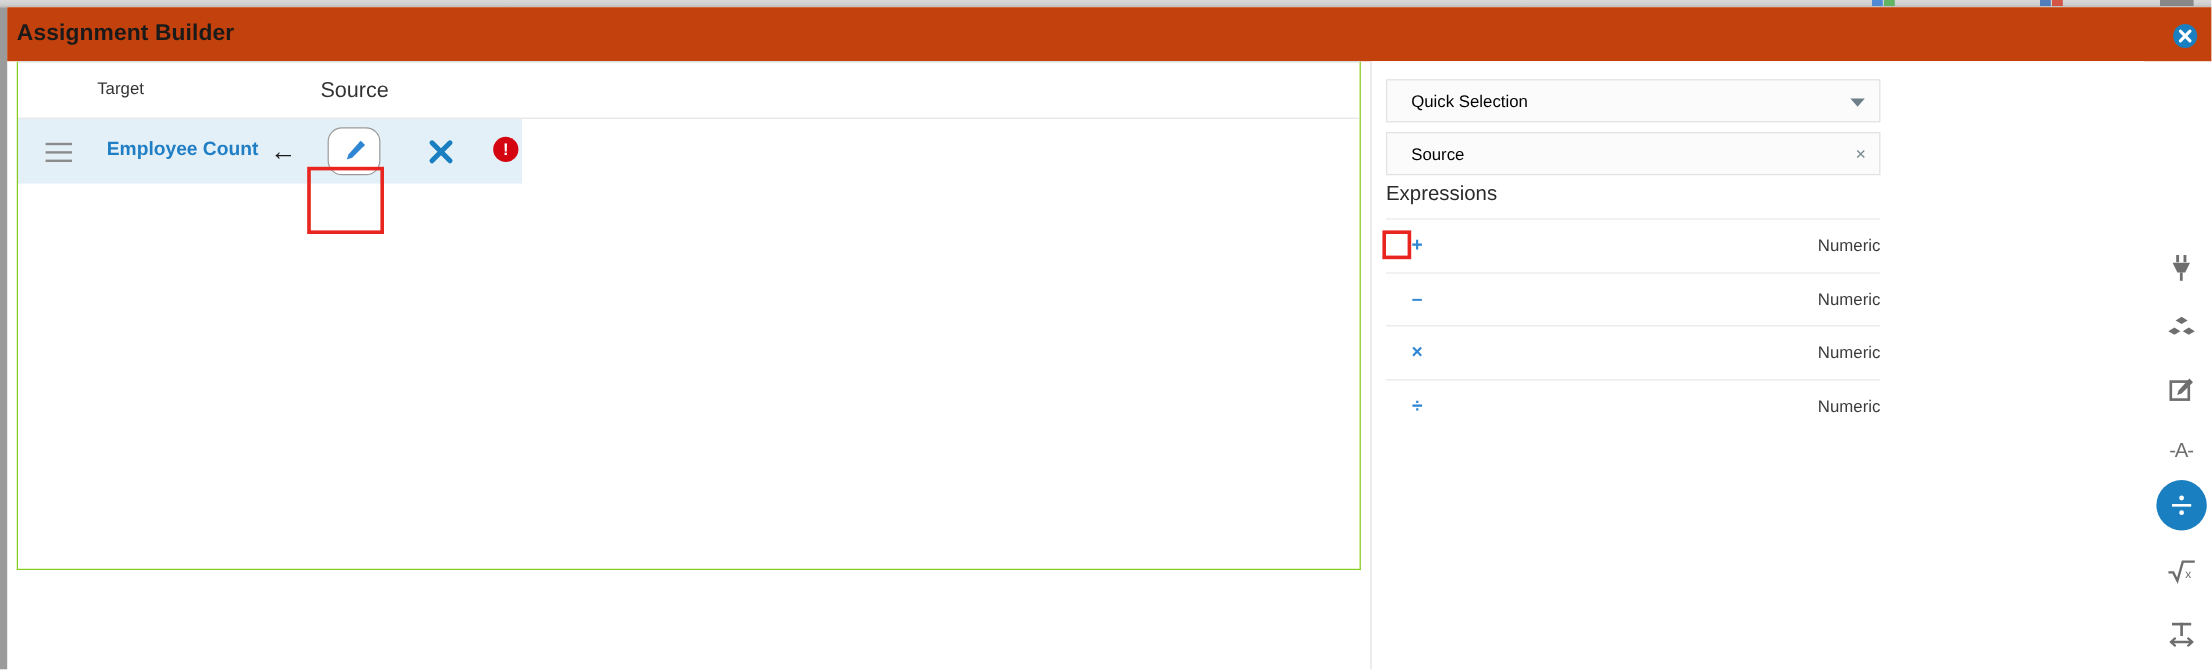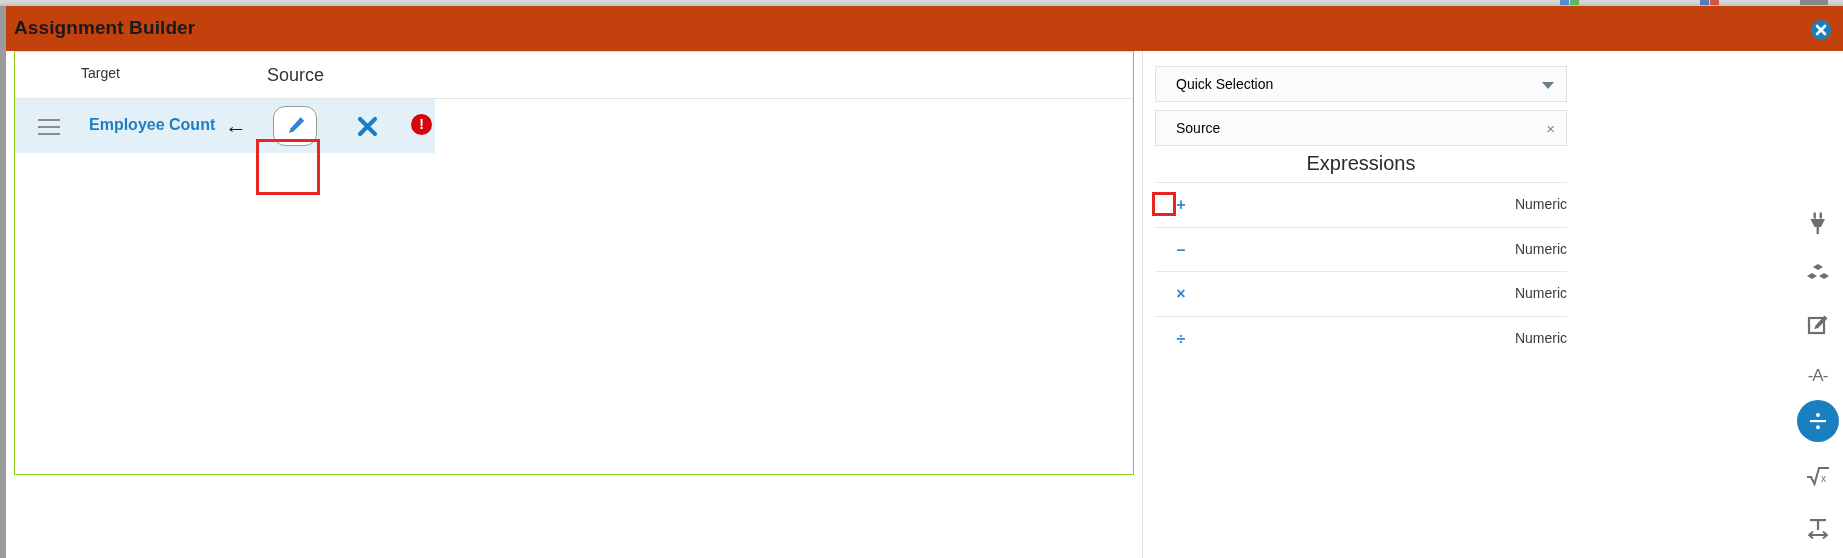--- a/index.html
+++ b/index.html
@@ -231,22 +231,22 @@
     font-size: 15px;
     color: #7b8a93;
     line-height: 15px;
     cursor: pointer;
   }
 
   .expr-title {
     position: absolute;
     left: 12px; top: 101px;
     width: 412px;
-    text-align: center;
-    font-size: 20px;
+    text-align: left;
+    font-size: 17px;
     color: #2b2b2b;
   }
   .expr-list {
     position: absolute;
     left: 12px;
     top: 131px;
     width: 412px;
   }
   .expr-row {
     position: relative;

